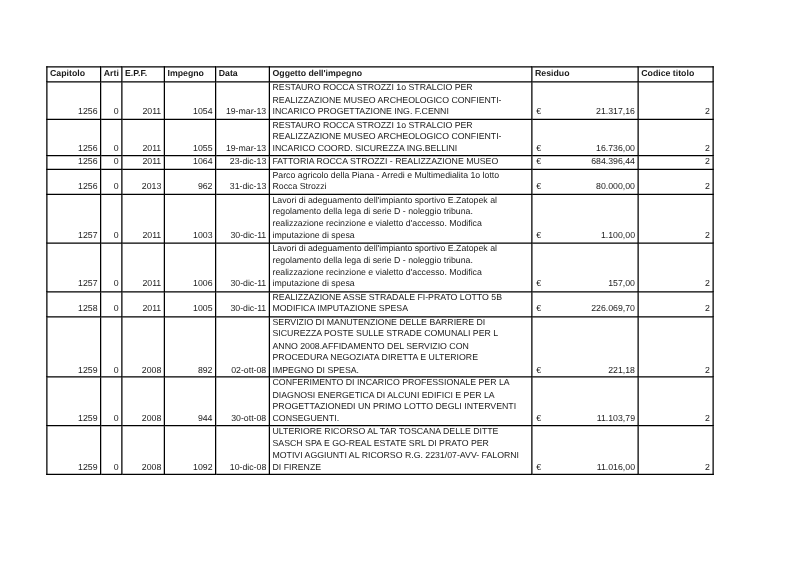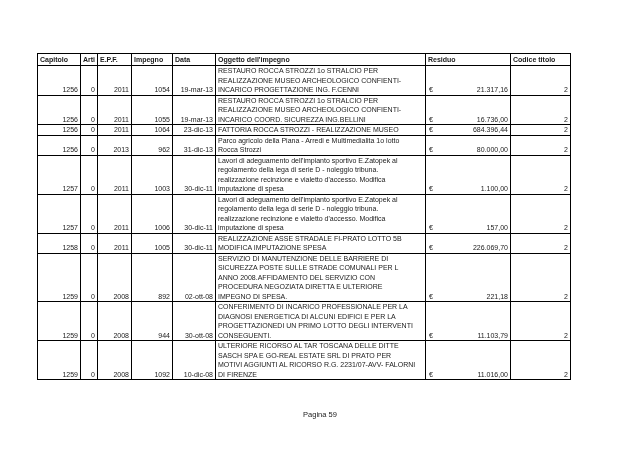--- a/index.html
+++ b/index.html
@@ -210,15 +210,14 @@
           <td class="obj">ULTERIORE RICORSO AL TAR TOSCANA DELLE DITTE
 SASCH SPA E GO-REAL ESTATE SRL DI PRATO PER
 MOTIVI AGGIUNTI AL RICORSO R.G. 2231/07-AVV- FALORNI
 DI FIRENZE</td>
           <td class="res"><span class="euro">€</span><span>11.016,00</span></td>
           <td class="num">2</td>
         </tr>
       </tbody>
   </table>
 
-  <div class="footer">Pagina 59</div>
 
 </div>
 
 </body></html>

